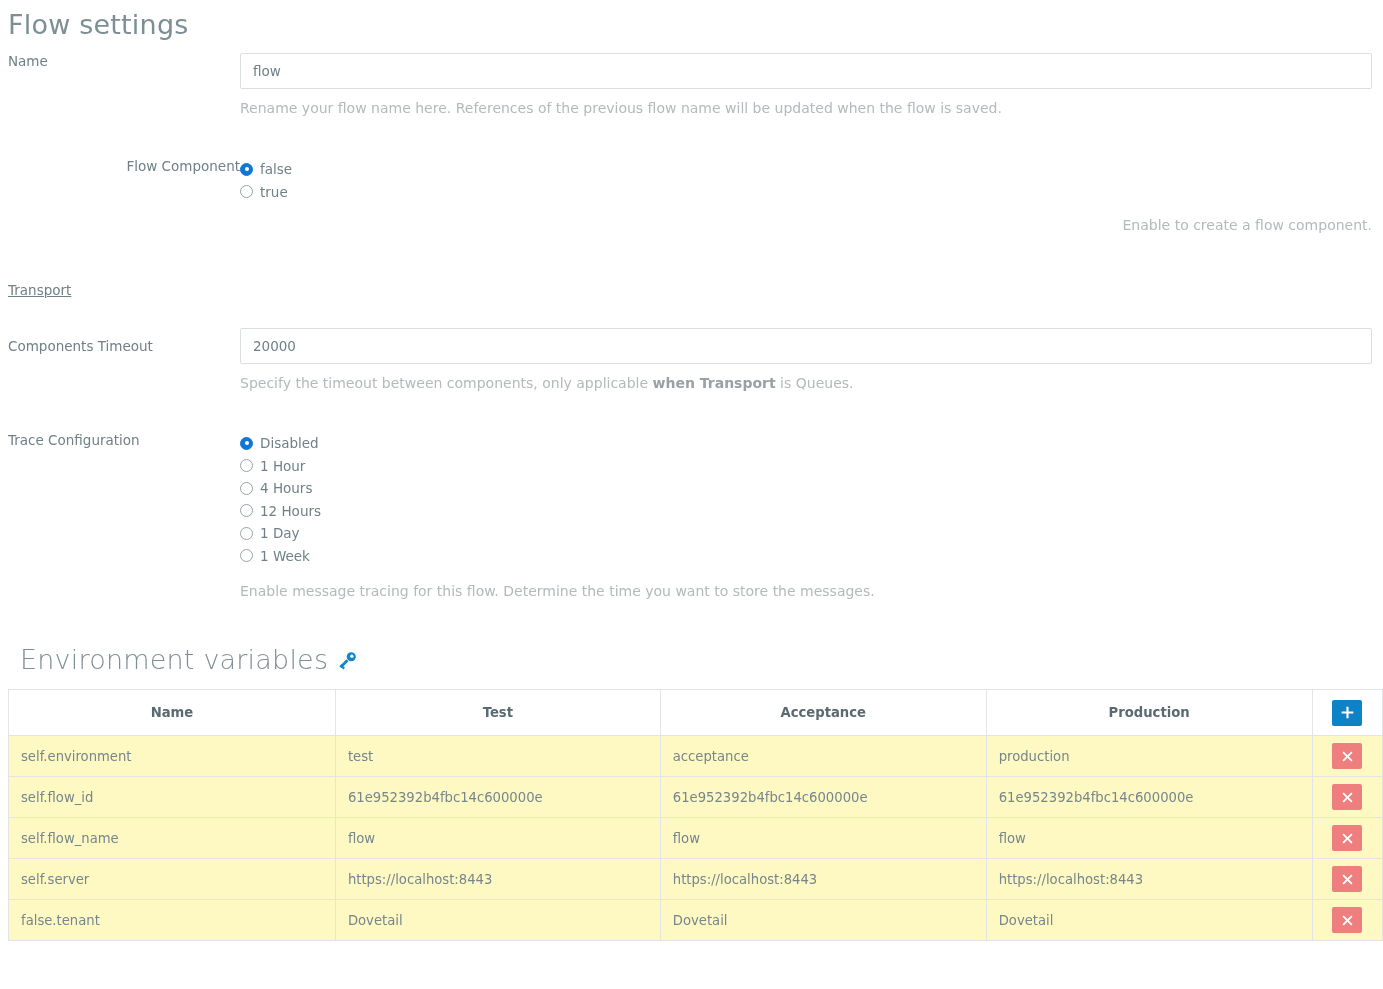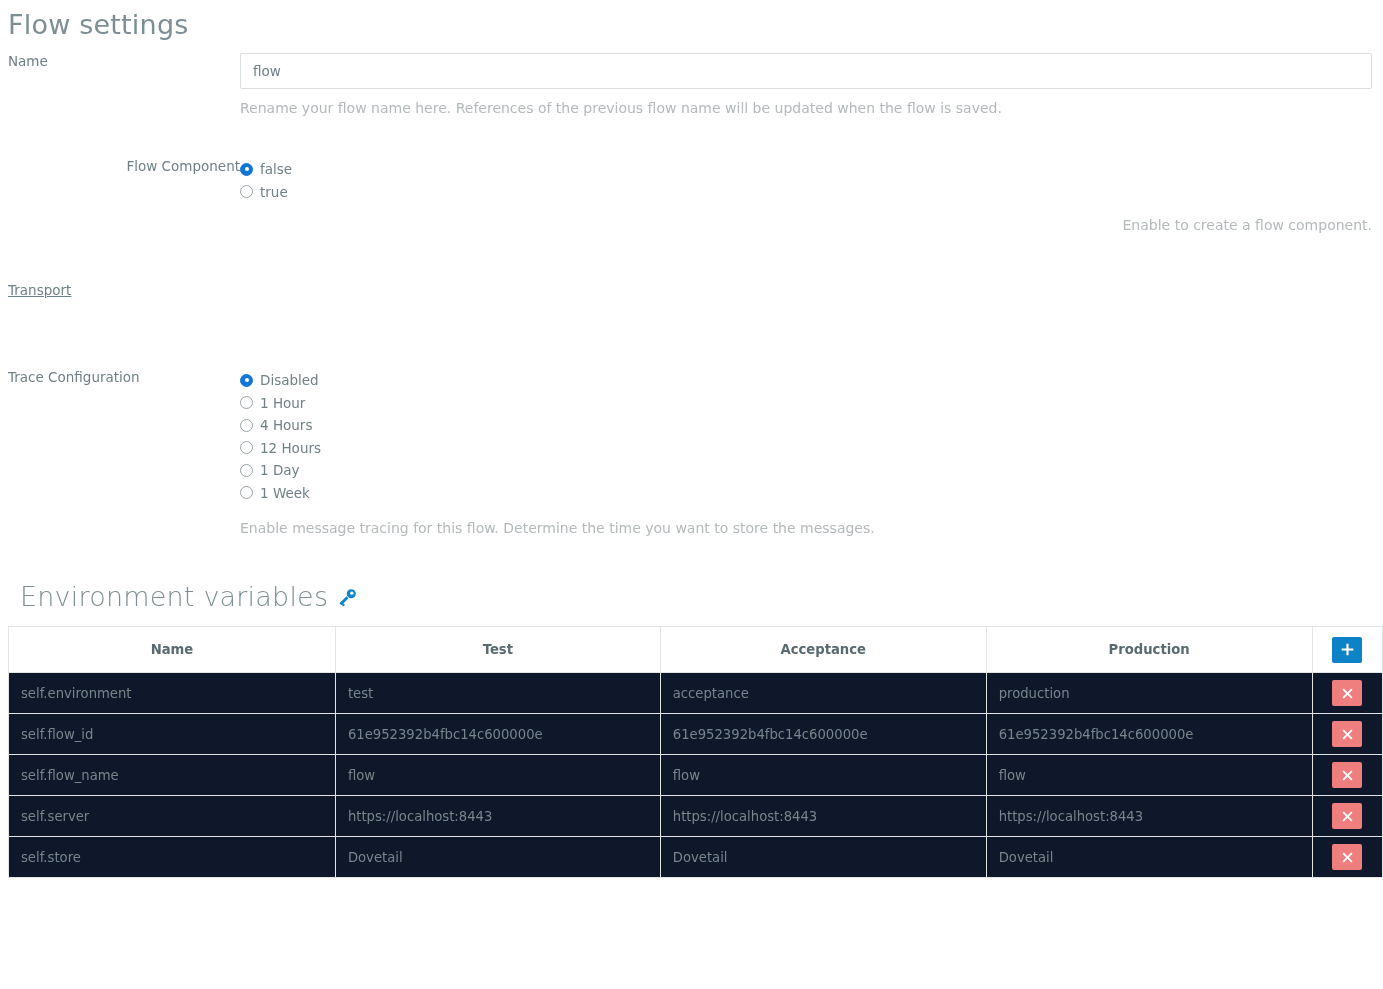--- a/index.html
+++ b/index.html
@@ -146,21 +146,21 @@
   }
   .env-table thead th {
     background: #ffffff;
     color: #596a70;
     font-weight: bold;
     text-align: center;
     height: 46px;
     font-size: 13.2px;
   }
   .env-table tbody td {
-    background: #0f172a;
+    background: #fef9c3;
     color: #76868c;
     height: 41px;
     padding-left: 12px;
     white-space: nowrap;
     overflow: hidden;
   }
   .env-table td.action-cell,
   .env-table th.action-cell {
     padding: 0;
     text-align: center;
@@ -223,20 +223,27 @@
       </div>
       <div class="help-text" style="margin-top:14px;">Enable to create a flow component.</div>
     </div>
   </div>
 
   <div class="form-row" style="margin-top:39px;">
     <div class="form-label" style="padding-top:10px;text-decoration:underline;">Transport</div>
   </div>
 
   <div class="form-row" style="margin-top:30px;">
+    <div class="form-label" style="padding-top:10px;">Components Timeout</div>
+    <div class="form-control">
+      <input class="text-input" type="text" value="20000" style="">
+      <div class="help-text" style="margin-top:11px;">
+        <span>Specify the timeout between components, only applicable </span><b>when Transport</b><span> is Queues.</span>
+      </div>
+    </div>
   </div>
 
   <div class="form-row" style="margin-top:41px;">
     <div class="form-label">Trace Configuration</div>
     <div class="form-control">
       <div class="radio-list">
         <div class="radio-item checked">
           <span class="radio-mark"></span>
           <span class="radio-label">Disabled</span>
         </div>
@@ -344,21 +351,21 @@
       <td>https://localhost:8443</td>
       <td class="action-cell">
         <button class="btn-del">
           <svg width="11" height="11" viewBox="0 0 12 12" aria-hidden="true">
             <path d="M1.9 0.5 6 4.6 10.1 0.5 11.5 1.9 7.4 6l4.1 4.1-1.4 1.4L6 7.4 1.9 11.5 0.5 10.1 4.6 6 0.5 1.9z" fill="#ffffff"></path>
           </svg>
         </button>
       </td>
     </tr>
     <tr>
-      <td>self.store</td>
+      <td>false.tenant</td>
       <td>Dovetail</td>
       <td>Dovetail</td>
       <td>Dovetail</td>
       <td class="action-cell">
         <button class="btn-del">
           <svg width="11" height="11" viewBox="0 0 12 12" aria-hidden="true">
             <path d="M1.9 0.5 6 4.6 10.1 0.5 11.5 1.9 7.4 6l4.1 4.1-1.4 1.4L6 7.4 1.9 11.5 0.5 10.1 4.6 6 0.5 1.9z" fill="#ffffff"></path>
           </svg>
         </button>
       </td>

